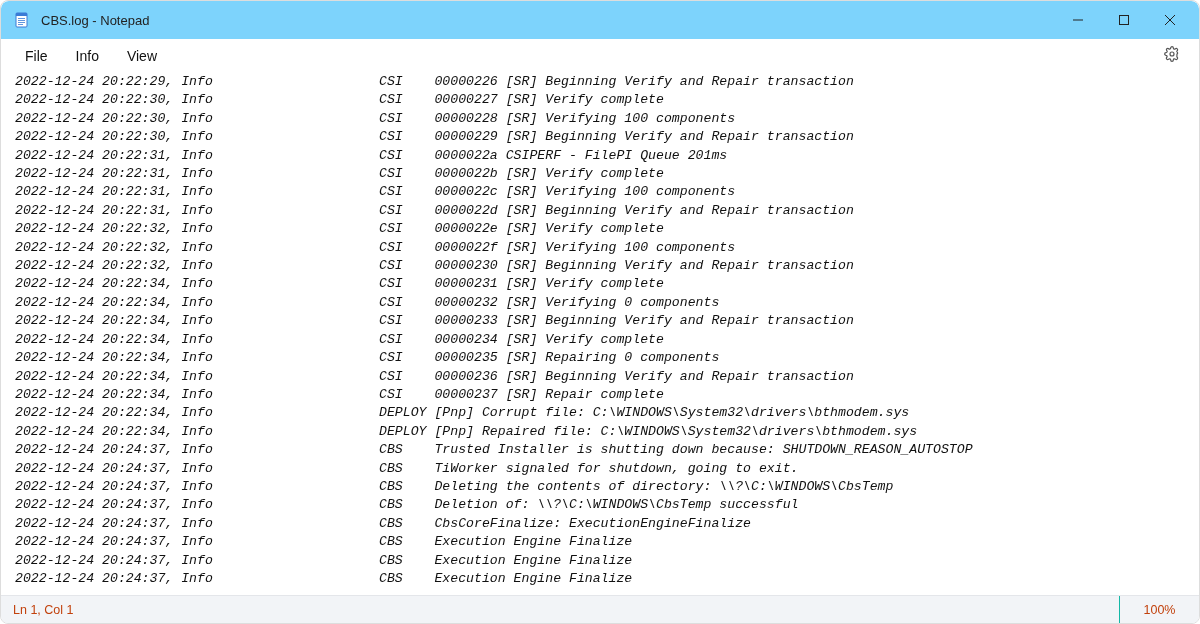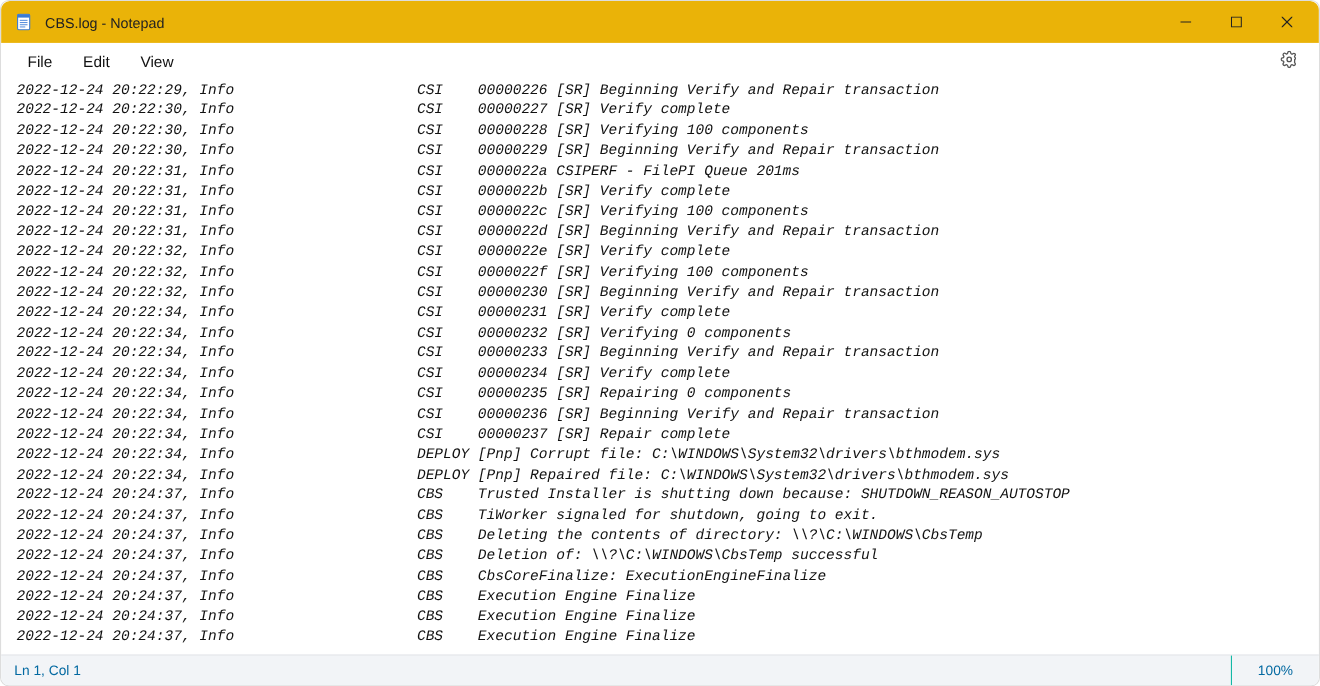--- a/index.html
+++ b/index.html
@@ -7,21 +7,21 @@
   .window {
     width: 1200px; height: 624px;
     border: 1px solid #ddd;
     border-radius: 8px;
     display: flex; flex-direction: column;
     background: #fff;
     overflow: hidden;
   }
   .titlebar {
     height: 38px;
-    background: #eab308;
+    background: #7dd3fc;
     display: flex; align-items: center;
     padding: 0 6px 0 12px;
     border-top-left-radius: 8px;
     border-top-right-radius: 8px;
   }
   .app-icon {
     width: 18px; height: 18px;
     margin-right: 10px;
     display: flex; align-items: center; justify-content: center;
   }
@@ -61,21 +61,21 @@
     color: #111;
     white-space: pre;
     font-style: italic;
   }
   .statusbar {
     height: 28px;
     background: #f2f4f7;
     border-top: 1px solid #e4e6ea;
     display: flex; align-items: center;
     font-size: 12.5px;
-    color: #0369a1;
+    color: #c2410c;
   }
   .status-left { padding: 0 12px; flex: 1; }
   .status-cell {
     padding: 0 18px;
     border-left: 1px solid #14b8a6;
     height: 100%;
     display: flex; align-items: center;
     min-width: 80px;
     justify-content: flex-start;
   }
@@ -113,21 +113,21 @@
         <svg width="10" height="10" viewBox="0 0 10 10">
             <line x1="0" y1="0" x2="10" y2="10" stroke="#222" stroke-width="1"></line>
             <line x1="10" y1="0" x2="0" y2="10" stroke="#222" stroke-width="1"></line>
           </svg>
       </div>
     </div>
   </div>
 
   <div class="menubar">
     <div class="menu-item">File</div>
-    <div class="menu-item">Edit</div>
+    <div class="menu-item">Info</div>
     <div class="menu-item">View</div>
     <div class="settings-btn">
       <span>
         <svg width="16" height="16" viewBox="0 0 24 24" fill="none" stroke="#555" stroke-width="1.8">
           <circle cx="12" cy="12" r="3"></circle>
           <path d="M19.4 15a1.7 1.7 0 0 0 .34 1.87l.06.06a2 2 0 1 1-2.83 2.83l-.06-.06a1.7 1.7 0 0 0-1.87-.34 1.7 1.7 0 0 0-1.03 1.56V21a2 2 0 1 1-4 0v-.09a1.7 1.7 0 0 0-1.11-1.56 1.7 1.7 0 0 0-1.87.34l-.06.06a2 2 0 1 1-2.83-2.83l.06-.06a1.7 1.7 0 0 0 .34-1.87 1.7 1.7 0 0 0-1.56-1.03H3a2 2 0 1 1 0-4h.09a1.7 1.7 0 0 0 1.56-1.11 1.7 1.7 0 0 0-.34-1.87l-.06-.06a2 2 0 1 1 2.83-2.83l.06.06a1.7 1.7 0 0 0 1.87.34H9a1.7 1.7 0 0 0 1.03-1.56V3a2 2 0 1 1 4 0v.09a1.7 1.7 0 0 0 1.03 1.56 1.7 1.7 0 0 0 1.87-.34l.06-.06a2 2 0 1 1 2.83 2.83l-.06.06a1.7 1.7 0 0 0-.34 1.87V9c.66.27 1.09.91 1.09 1.63s-.43 1.36-1.09 1.63z"></path>
         </svg>
       </span>
     </div>
   </div>

